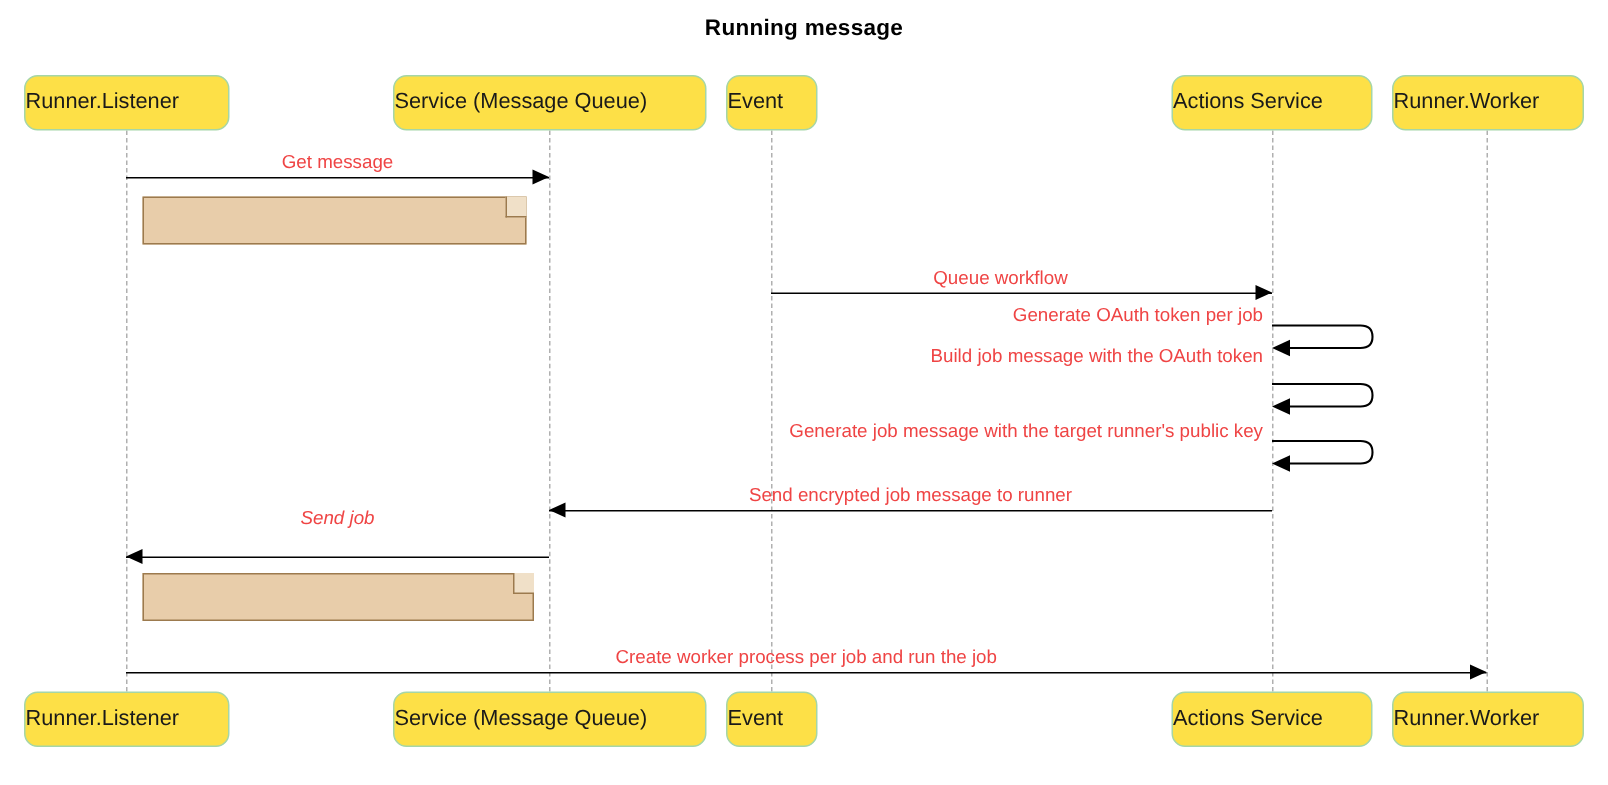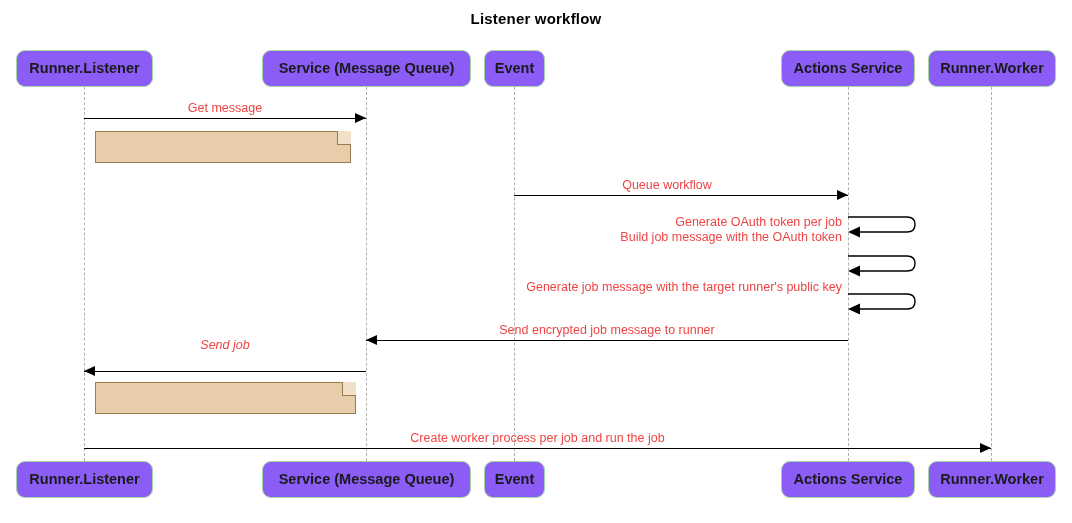--- a/index.html
+++ b/index.html
@@ -11,23 +11,23 @@
   #stage{position:absolute;left:0;top:0;width:1072px;height:523px;}
   .diagram-title{
     position:absolute;left:0;top:10px;width:1072px;text-align:center;
     font-size:15px;font-weight:bold;color:#000;letter-spacing:0.2px;
   }
   .lifeline{
     position:absolute;width:0;border-left:1px dashed #b0b0b0;
   }
   .actor-box{
     position:absolute;box-sizing:border-box;
-    background:#8b5cf6;border:1px solid #a5d6a7;border-radius:9px;
-    height:37px;line-height:35px;text-align:center;
-    font-size:14.5px;color:#1a1a1a;white-space:nowrap;overflow:hidden;font-weight:bold;
+    background:#fde047;border:1px solid #a5d6a7;border-radius:9px;
+    height:37px;line-height:35px;text-align:left;
+    font-size:14.5px;color:#1a1a1a;white-space:nowrap;overflow:hidden;
   }
   .msg-label{
     position:absolute;font-size:12.5px;color:#ef4444;white-space:nowrap;
     text-align:center;
   }
   .msg-line{
     position:absolute;height:0;border-top:1.4px solid #000;
   }
   .arrowhead{position:absolute;width:0;height:0;}
   .arrowhead.right{
@@ -50,42 +50,42 @@
   .note .fold{
     position:absolute;right:-1px;top:-1px;width:13px;height:13px;
     background:#f0e0c8;
     border-left:1px solid #9c7a4e;border-bottom:1px solid #9c7a4e;
   }
 </style>
 </head>
 <body>
 
 <div id="stage">
-  <div class="diagram-title">Listener workflow</div>
+  <div class="diagram-title">Running message</div>
   <div id="layer-lifelines">
       <div class="lifeline" style="left: 84px; top: 87px; height: 374px;"></div>
       <div class="lifeline" style="left: 366px; top: 87px; height: 374px;"></div>
       <div class="lifeline" style="left: 514px; top: 87px; height: 374px;"></div>
       <div class="lifeline" style="left: 848px; top: 87px; height: 374px;"></div>
       <div class="lifeline" style="left: 991px; top: 87px; height: 374px;"></div>
     </div>
   <div id="layer-messages">
       <div class="msg-line" style="left: 84px; top: 118px; width: 282px;"></div>
       <div class="arrowhead right" style="top: 113px; left: 355px;"></div>
       <div class="msg-label" style="left: 84px; width: 282px; top: 101px;">Get message</div>
       <div class="msg-line" style="left: 514px; top: 195px; width: 334px;"></div>
       <div class="arrowhead right" style="top: 190px; left: 837px;"></div>
       <div class="msg-label" style="left: 500px; width: 334px; top: 178px;">Queue workflow</div>
       <div class="self-loop" style="left: 848px; top: 211px; width: 71px; height: 29px;">
         <svg width="71" height="29" viewBox="0 0 71 29">
           <path d="M0,6 L59,6 Q67,6 67,13.5 Q67,21 59,21 L11,21" fill="none" stroke="#000" stroke-width="1.4"></path>
           <polygon points="0,21 12,15.5 12,26.5" fill="#000"></polygon>
         </svg>
       </div>
-      <div class="msg-label" style="right: 230px; top: 203px; text-align: right; margin-top: 12px;">Generate OAuth token per job</div>
+      <div class="msg-label" style="right: 230px; top: 203px; text-align: right;">Generate OAuth token per job</div>
       <div class="self-loop" style="left: 848px; top: 250px; width: 71px; height: 29px;">
         <svg width="71" height="29" viewBox="0 0 71 29">
           <path d="M0,6 L59,6 Q67,6 67,13.5 Q67,21 59,21 L11,21" fill="none" stroke="#000" stroke-width="1.4"></path>
           <polygon points="0,21 12,15.5 12,26.5" fill="#000"></polygon>
         </svg>
       </div>
       <div class="msg-label" style="right: 230px; top: 230px; text-align: right;">Build job message with the OAuth token</div>
       <div class="self-loop" style="left: 848px; top: 288px; width: 71px; height: 29px;">
         <svg width="71" height="29" viewBox="0 0 71 29">
           <path d="M0,6 L59,6 Q67,6 67,13.5 Q67,21 59,21 L11,21" fill="none" stroke="#000" stroke-width="1.4"></path>

